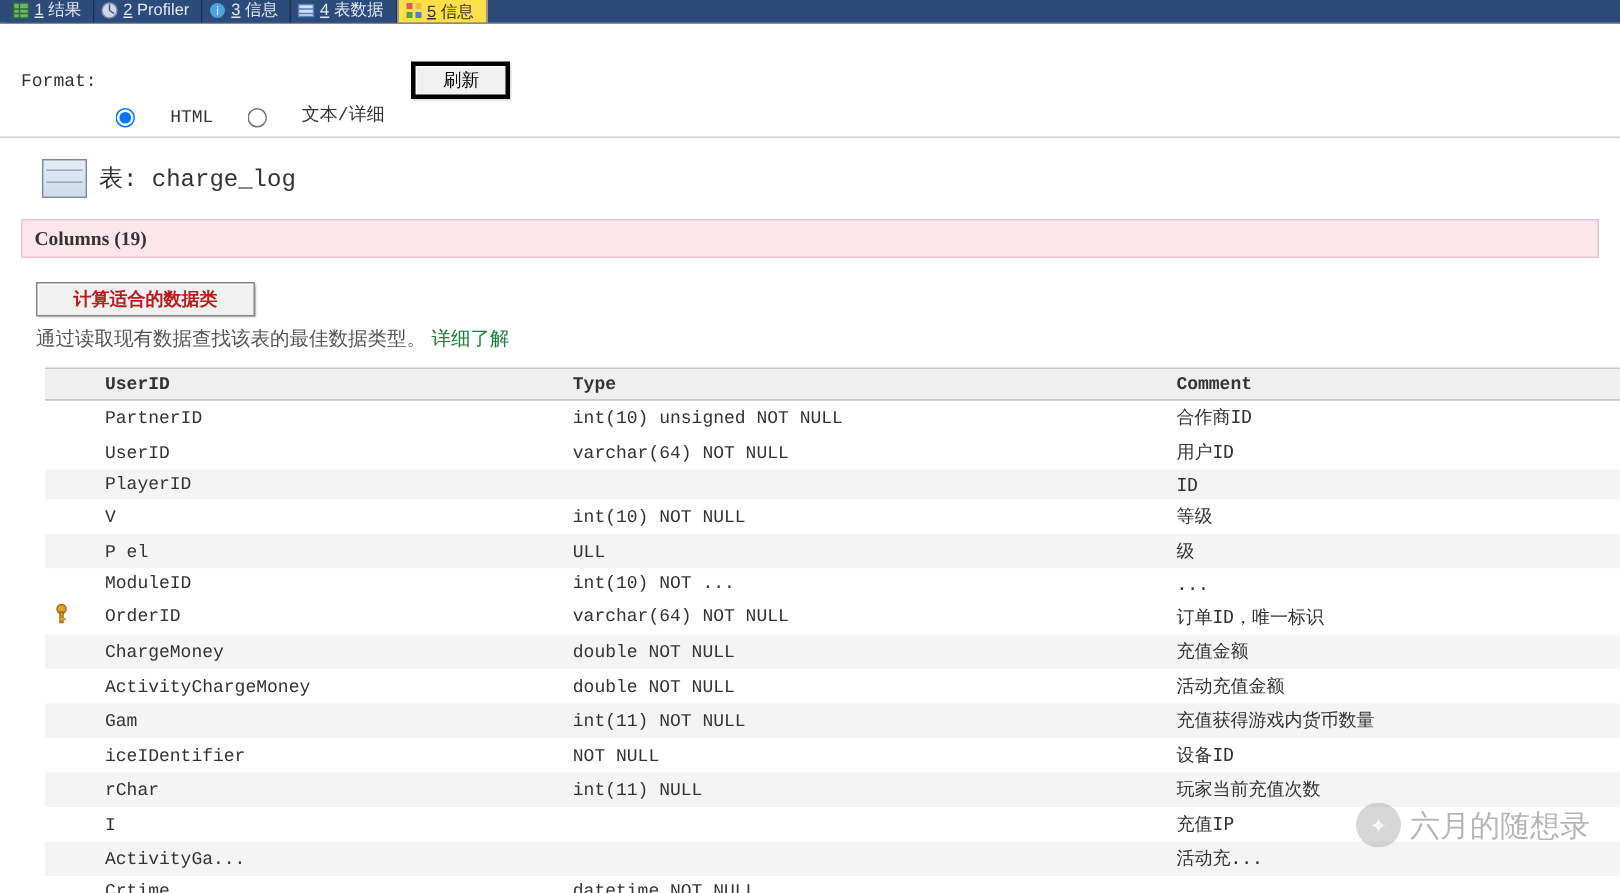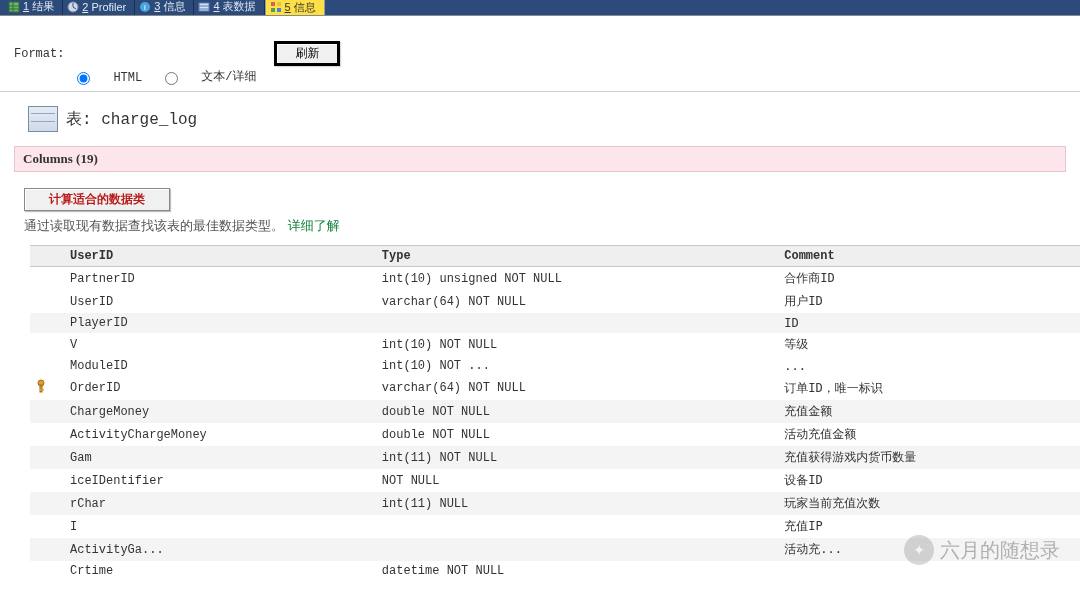--- a/index.html
+++ b/index.html
@@ -266,20 +266,26 @@
           <td>PlayerID</td>
           <td></td>
           <td class="comment">ID</td>
         </tr>
         <tr class="even">
           <td></td>
           <td>V</td>
           <td>int(10) NOT NULL</td>
           <td class="comment">等级</td>
         </tr>
+        <tr class="odd">
+          <td></td>
+          <td>P         el</td>
+          <td>        ULL</td>
+          <td class="comment">级</td>
+        </tr>
         <tr class="even">
           <td></td>
           <td>ModuleID</td>
           <td>int(10) NOT ...</td>
           <td class="comment">...</td>
         </tr>
         <tr class="even">
           <td><span class="key-icon"><svg viewBox="0 0 10 14">
                 <circle cx="5" cy="4" r="3" fill="#e0a030" stroke="#a06a10"></circle>
                 <rect x="4" y="6" width="2" height="7" fill="#e0a030" stroke="#a06a10"></rect>

